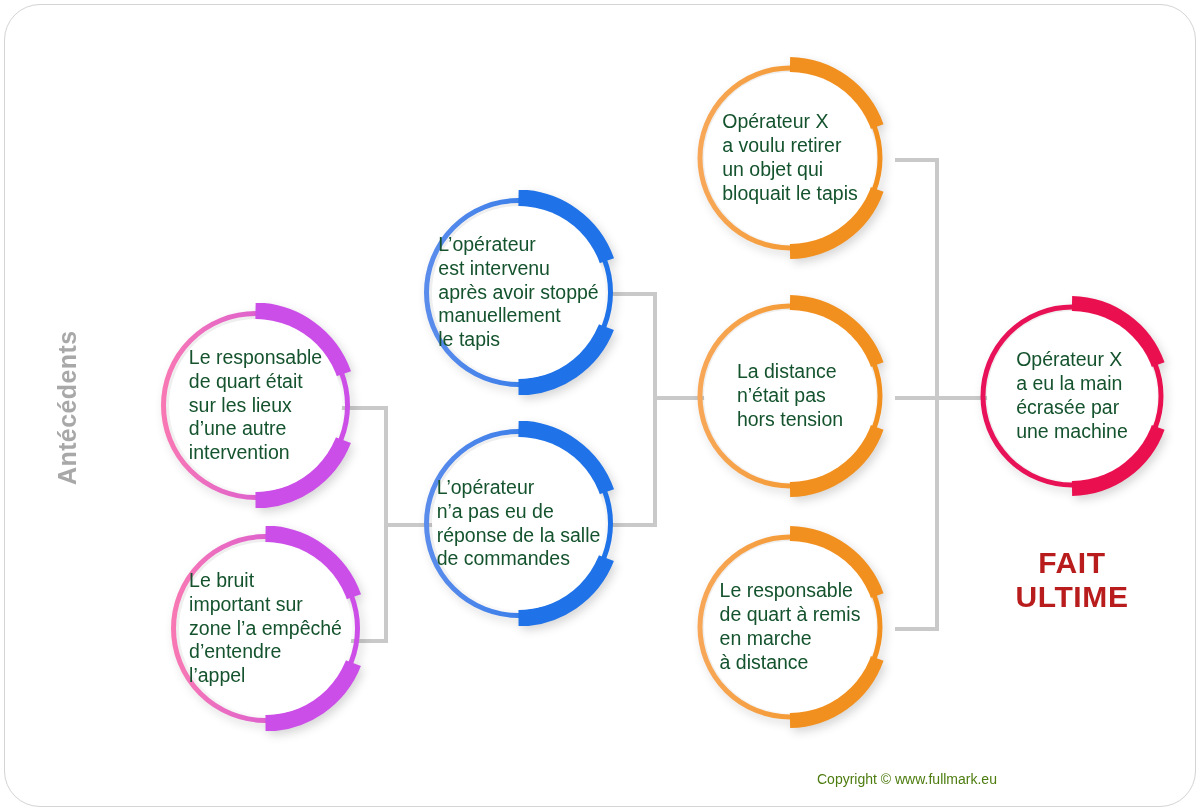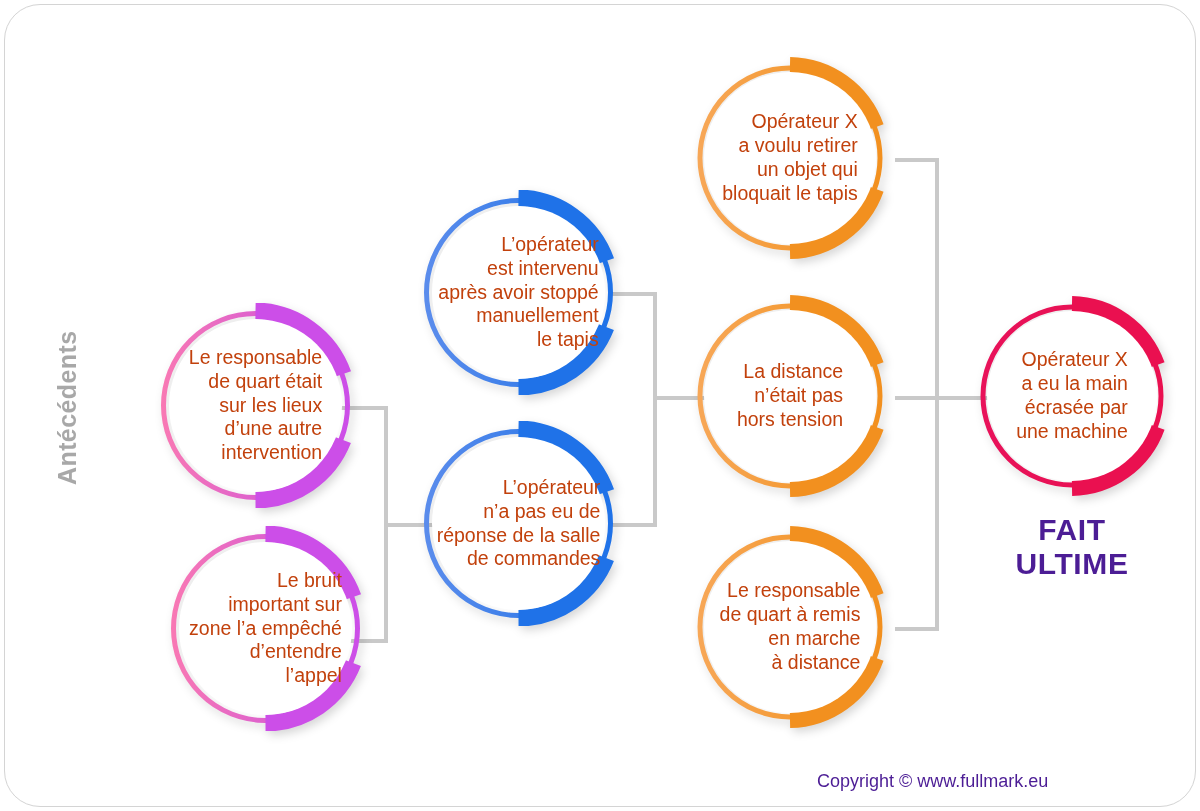--- a/index.html
+++ b/index.html
@@ -44,22 +44,22 @@
   }
   .node .ring svg { display: block; width: 100%; height: 100%; }
   .node .disc {
     position: absolute;
     border-radius: 50%;
     background: #ffffff;
   }
   .node .txt {
     position: absolute; inset: 0;
     display: flex; align-items: center; justify-content: center;
-    text-align: right;
-    color: #c2410c;
+    text-align: left;
+    color: #14532d;
     font-size: 19.5px;
     line-height: 1.22;
     padding: 0 14px;
     white-space: pre-line;
     z-index: 3;
   }
 
   
   .ultimate {
     position: absolute;
@@ -67,22 +67,22 @@
     font-size: 30px;
     font-weight: bold;
     line-height: 1.12;
     letter-spacing: .6px;
     white-space: pre-line;
   }
 
   
   .copyright {
     position: absolute;
-    color: #4c1d95;
-    font-size: 18px;
+    color: #4d7c0f;
+    font-size: 14px;
     white-space: nowrap;
   }
 </style>
 </head>
 <body>
 
 <div id="frame">
 <div id="stage">
 
   <div class="vlabel" style="left:48px; top:480px;">Antécédents</div>
@@ -274,19 +274,19 @@
         <path d="M 185 131 A 92 92 0 0 1 100 192" fill="none" stroke="#ea1050" stroke-width="16" stroke-linecap="butt"></path>
       </svg>
     </div>
     <div class="disc" style="left:15px; top:15px; right:15px; bottom:15px;"></div>
     <div class="txt">Opérateur X
 a eu la main
 écrasée par
 une machine</div>
   </div>
 
-  <div class="ultimate" style="left:967px; top:508px; width:200px; color:#4c1d95;">FAIT
+  <div class="ultimate" style="left:967px; top:541px; width:200px; color:#b91c1c;">FAIT
 ULTIME</div>
 
   <div class="copyright" style="left:812px; top:766px;">Copyright © www.fullmark.eu</div>
 
 </div>
 </div>
 
 </body></html>

